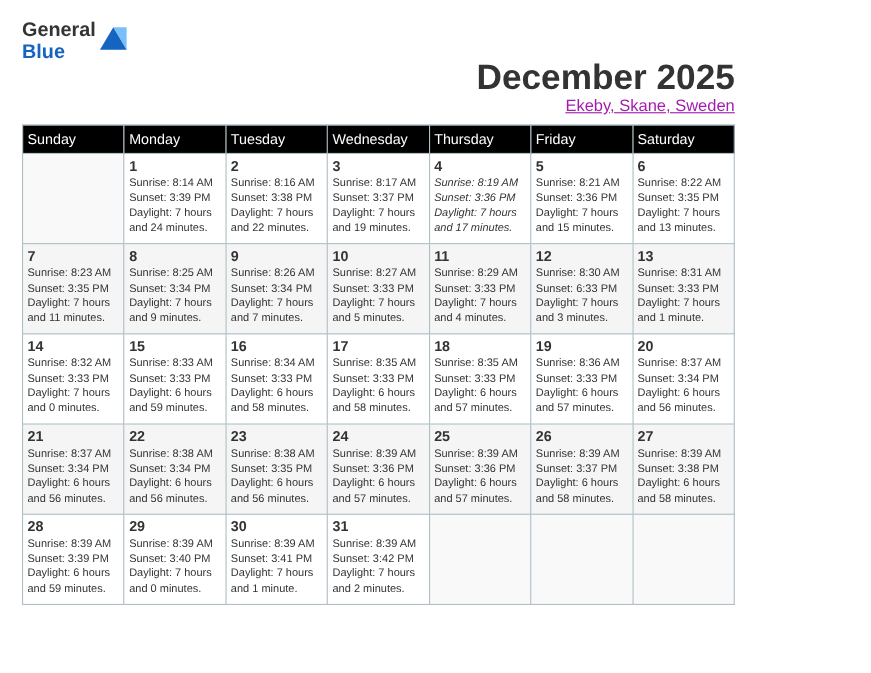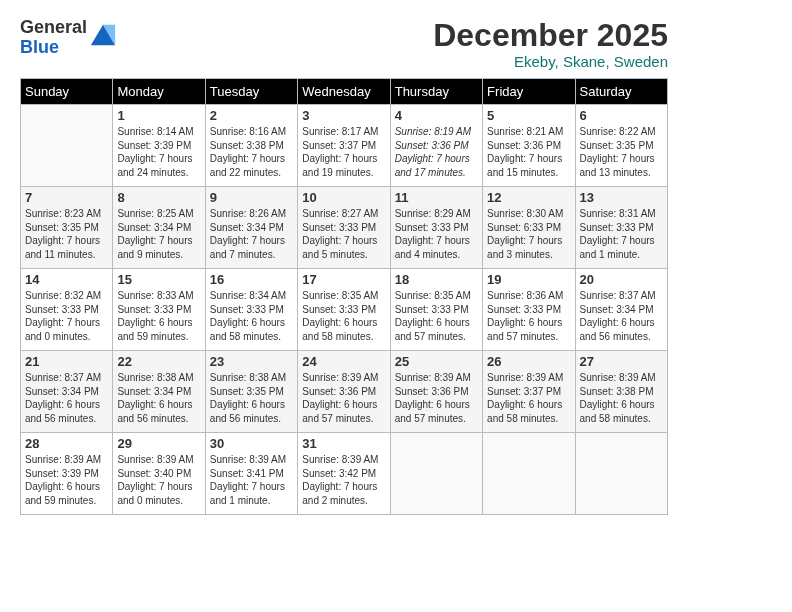--- a/index.html
+++ b/index.html
@@ -48,24 +48,26 @@
       margin-top: -6px;
     }
     .title-block {
       text-align: right;
     }
     .month-title {
       font-size: 32px;
       font-weight: bold;
       color: #333;
       line-height: 1.1;
+      margin-top: 35px;
     }
     .location-title {
       font-size: 15px;
-      color: #0f766e;
+      color: #a21caf;
+      text-decoration: underline;
     }
     table {
       width: 100%;
       border-collapse: collapse;
       table-layout: fixed;
     }
     thead tr th {
       background-color: #000000;
       color: #fff;
       font-size: 13px;

